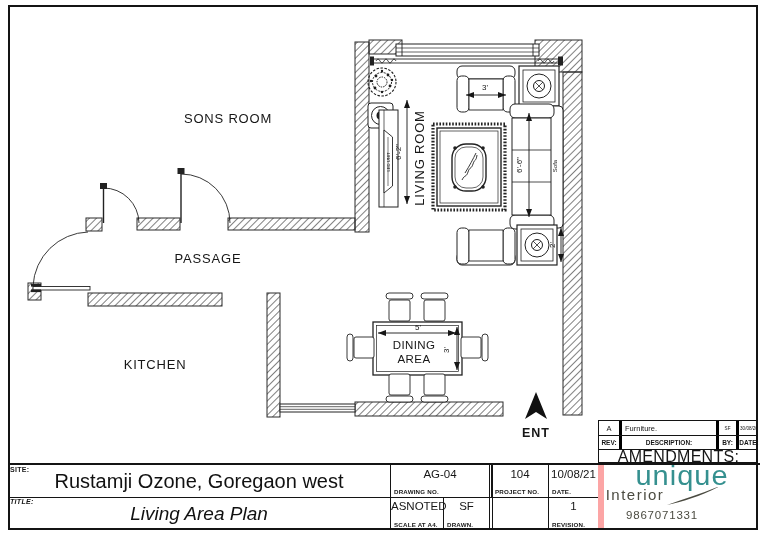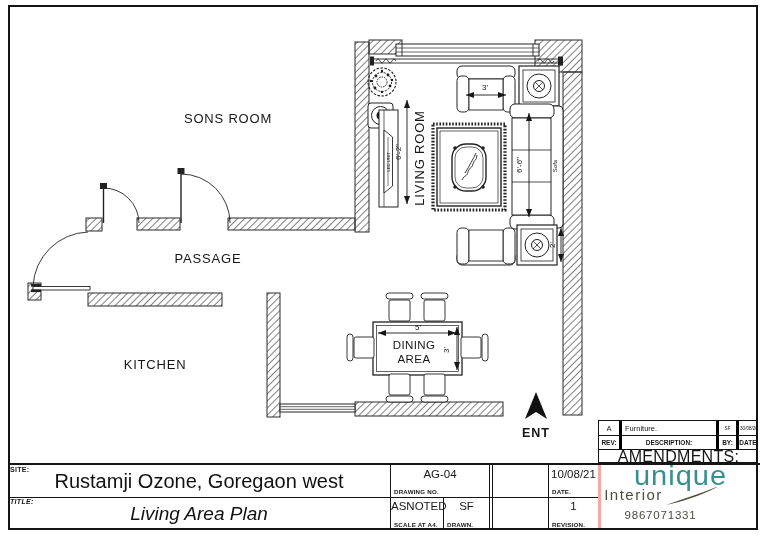--- a/index.html
+++ b/index.html
@@ -37,21 +37,21 @@
   .acell:first-child{border-left:none;}
   .a-entry{top:0;height:15px;border-bottom:1px solid #141414;font-size:7.5px;}
   .a-head{top:15px;height:14px;border-bottom:1px solid #141414;font-size:6.5px;font-weight:bold;}
   .a-title{top:29px;height:14px;display:flex;align-items:center;justify-content:center;
            font-size:16px;letter-spacing:.3px;}
   .fz-micro{font-size:4.6px;}
   .desc-left{justify-content:flex-start;padding-left:3px;}
 
   
   .logo{position:absolute;left:590px;top:0;width:162px;height:65px;box-sizing:border-box;
-        border-left:3px solid #fca5a5;display:flex;flex-direction:column;align-items:center;
+        border-left:6px solid #fca5a5;display:flex;flex-direction:column;align-items:center;
         justify-content:center;line-height:1;}
   .lg-name{font-size:29px;color:var(--teal,#35908F);letter-spacing:1px;font-weight:500;
            transform:scaleY(.95);}
   .lg-row{display:flex;align-items:flex-start;margin:-3px 0 0 -34px;}
   .lg-sub{font-size:15px;color:var(--dark,#4B4B41);letter-spacing:1.5px;font-weight:500;}
   .lg-phone{font-size:11.5px;color:var(--dark,#4B4B41);letter-spacing:.8px;margin:1px 0 12px -40px;}
 </style>
 </head>
 <body>
 
@@ -314,20 +314,24 @@
       <div class="val">ASNOTED</div>
       <div class="lbl">SCALE AT A4.</div>
     </div>
     <div class="cell" style="left:435px;top:32px;width:46px;height:33px;">
       <div class="val">SF</div>
       <div class="lbl">DRAWN.</div>
     </div>
 
     <div class="dline" style="left:481px;"></div>
 
+    <div class="cell" style="left:483px;top:0;width:57px;height:32px;">
+      <div class="val">104</div>
+      <div class="lbl">PROJECT NO.</div>
+    </div>
 
     <div class="cell" style="left:540px;top:0;width:50px;height:32px;">
       <div class="val">10/08/21</div>
       <div class="lbl">DATE.</div>
     </div>
     <div class="cell" style="left:540px;top:32px;width:50px;height:33px;">
       <div class="val">1</div>
       <div class="lbl">REVISION.</div>
     </div>
 

